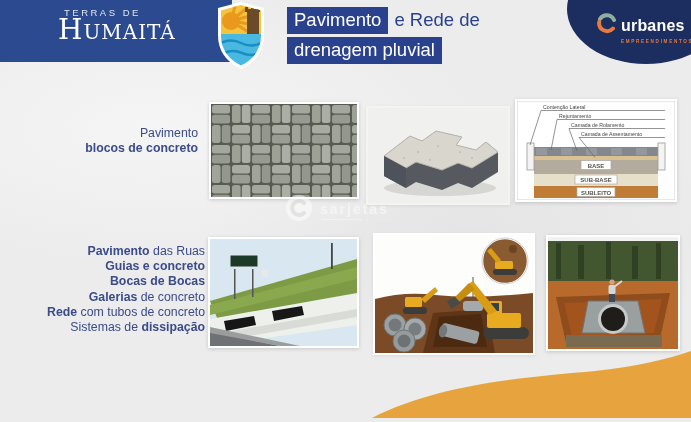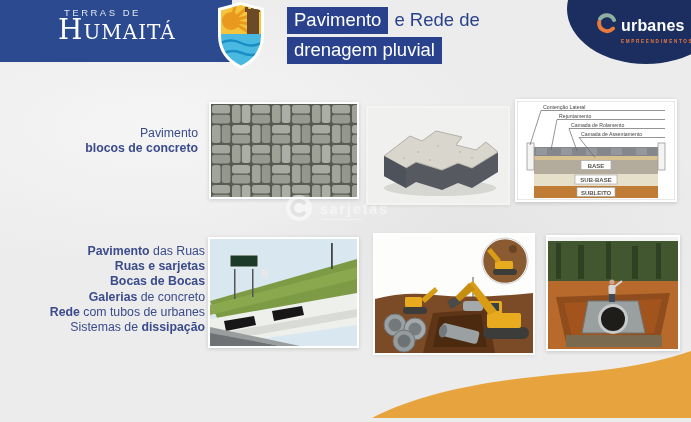--- a/index.html
+++ b/index.html
@@ -202,24 +202,24 @@
       </svg>
     </span>
     <span>
       <div class="wm-text">sarjetas</div>
       <div class="wm-sub"></div>
     </span>
   </div>
 
   <div class="txt-block txt-drainage">
     <div><span class="b">Pavimento</span><span> das Ruas</span></div>
-    <div><span class="b">Ruas e sarjetas</span></div>
+    <div><span class="b">Guias e concreto</span></div>
     <div><span class="b">Bocas de Bocas</span></div>
     <div><span class="b">Galerias</span><span> de concreto</span></div>
-    <div><span class="b">Rede</span><span> com tubos de urbanes</span></div>
+    <div><span class="b">Rede</span><span> com tubos de concreto</span></div>
     <div><span>Sistemas de </span><span class="b">dissipação</span></div>
   </div>
 
   <div class="card" style="left:208px;top:237px;">
     <svg width="147" height="107" viewBox="0 0 147 107">
       <rect width="147" height="107" fill="#d8e7f0"></rect>
       <polygon points="0,62 147,20 147,64 10,86" fill="#7d9a44"></polygon>
       <polygon points="0,66 147,28 147,40 0,76" fill="#8aa84e"></polygon>
       <polygon points="0,80 147,54 147,86 0,107" fill="#eef0ec"></polygon>
       <polygon points="0,96 147,70 147,78 0,104" fill="#d9dcd6"></polygon>

